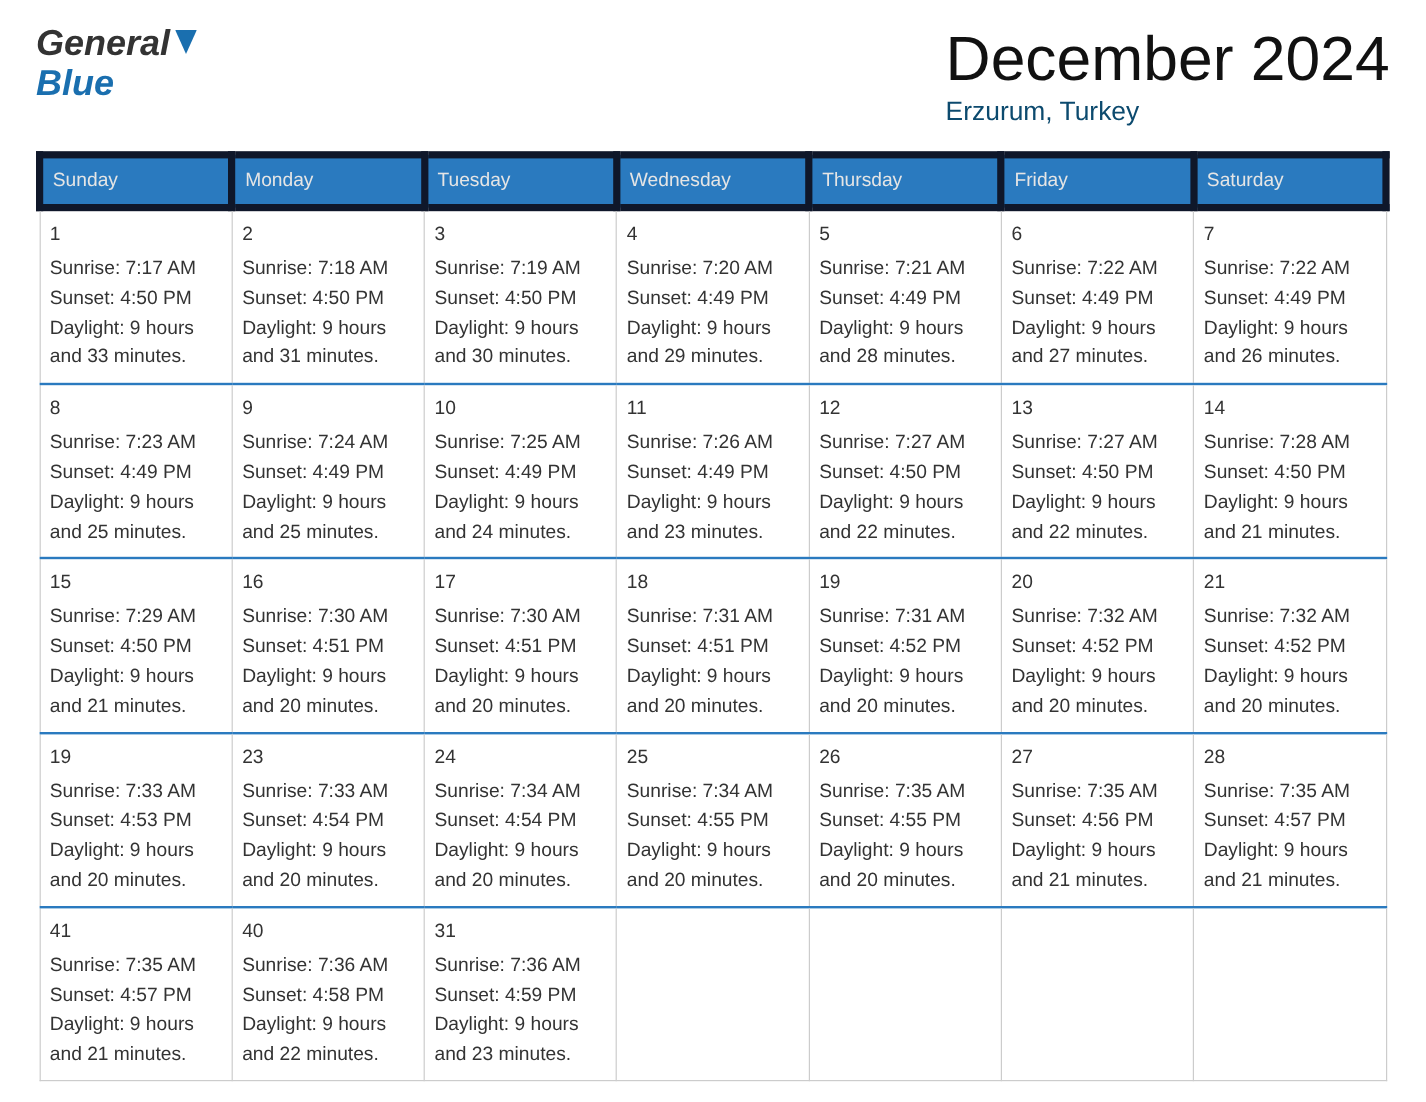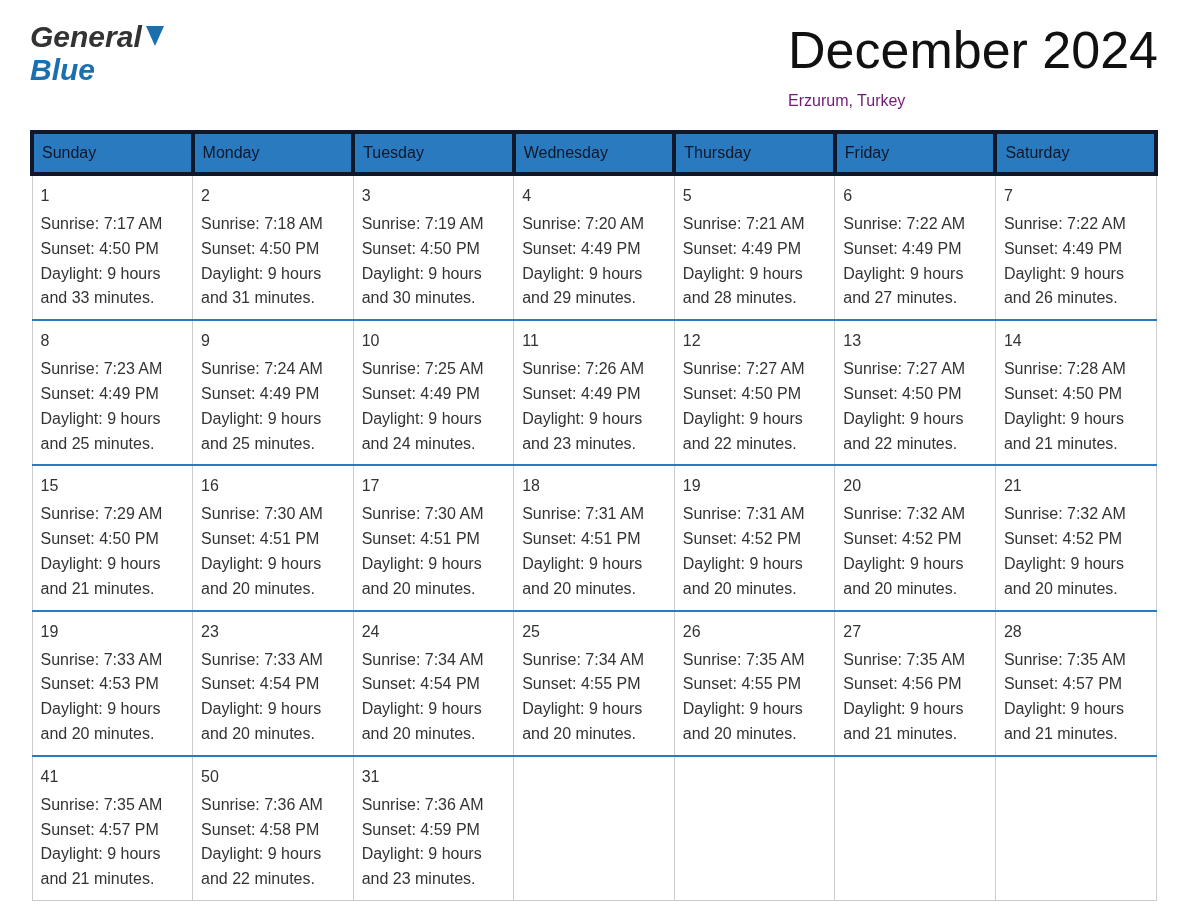--- a/index.html
+++ b/index.html
@@ -23,37 +23,37 @@
     }
     .title-section {
       text-align: left;
     }
     .month-title {
       font-size: 52px;
       font-weight: normal;
       color: #111;
     }
     .location {
-      font-size: 16px;
-      color: #701a75;
-      margin-top: 12px;
+      font-size: 22px;
+      color: #0c4a6e;
+      margin-top: 0;
     }
     .calendar {
       width: 100%;
       border-collapse: collapse;
       border: 1px solid #ccc;
     }
     .calendar th {
       background-color: #2a7abf;
-      color: #0f172a;
+      color: #e5e5e5;
       font-size: 16px;
       font-weight: normal;
       padding: 10px 8px;
       text-align: left;
-      border: 4px solid #0f172a;
+      border: 6px solid #0f172a;
     }
     .calendar td {
       vertical-align: top;
       padding: 8px;
       border: 1px solid #ccc;
       width: calc(100% / 7);
       min-height: 100px;
       font-size: 13px;
       color: #333;
       line-height: 1.5;
@@ -235,21 +235,21 @@
         <span class="day-num">28</span>
         <span class="day-info">Sunrise: 7:35 AM<br>Sunset: 4:57 PM<br>Daylight: 9 hours<br>and 21 minutes.</span>
       </td>
       </tr>
       <tr>
         <td>
         <span class="day-num">41</span>
         <span class="day-info">Sunrise: 7:35 AM<br>Sunset: 4:57 PM<br>Daylight: 9 hours<br>and 21 minutes.</span>
       </td>
         <td>
-        <span class="day-num">50</span>
+        <span class="day-num">40</span>
         <span class="day-info">Sunrise: 7:36 AM<br>Sunset: 4:58 PM<br>Daylight: 9 hours<br>and 22 minutes.</span>
       </td>
         <td>
         <span class="day-num">31</span>
         <span class="day-info">Sunrise: 7:36 AM<br>Sunset: 4:59 PM<br>Daylight: 9 hours<br>and 23 minutes.</span>
       </td>
         <td class="empty-cell"></td>
         <td class="empty-cell"></td>
         <td class="empty-cell"></td>
         <td class="empty-cell"></td>

